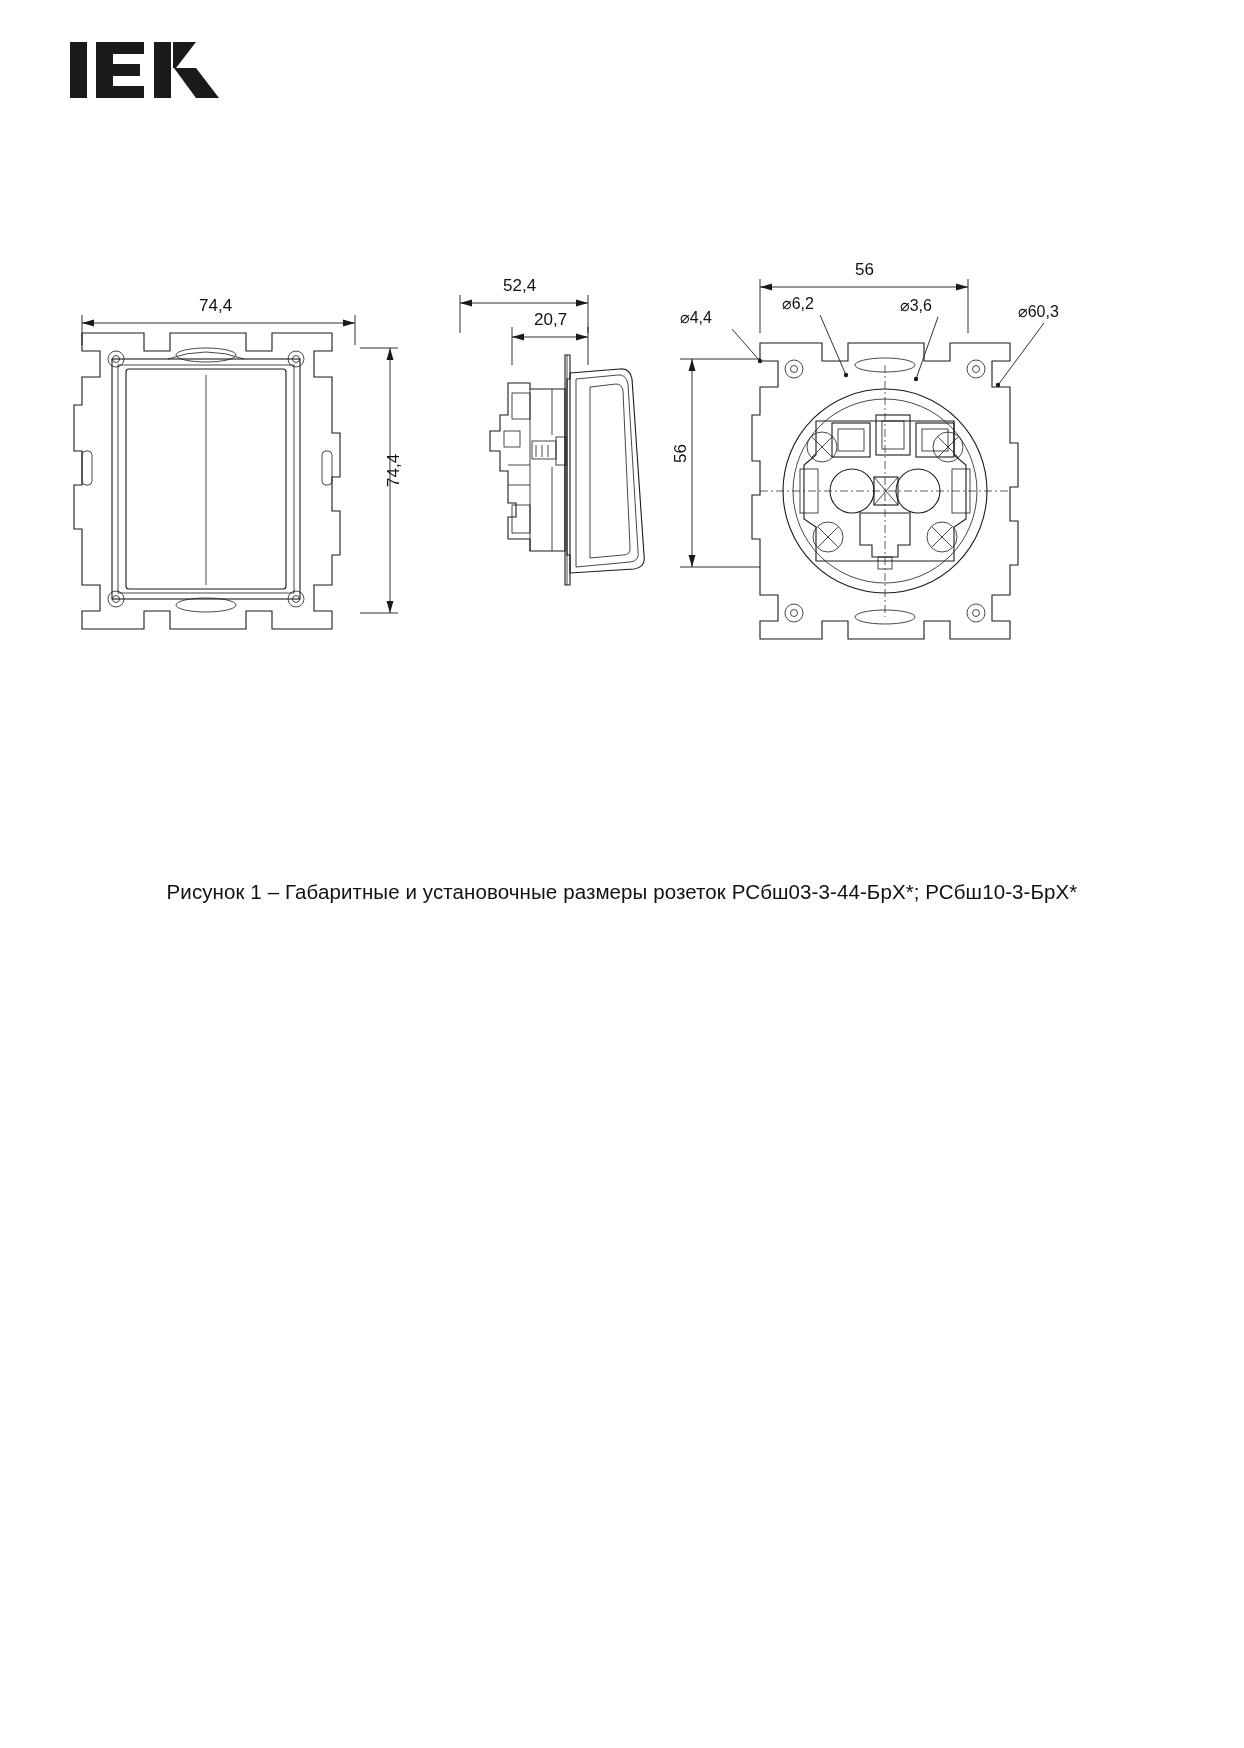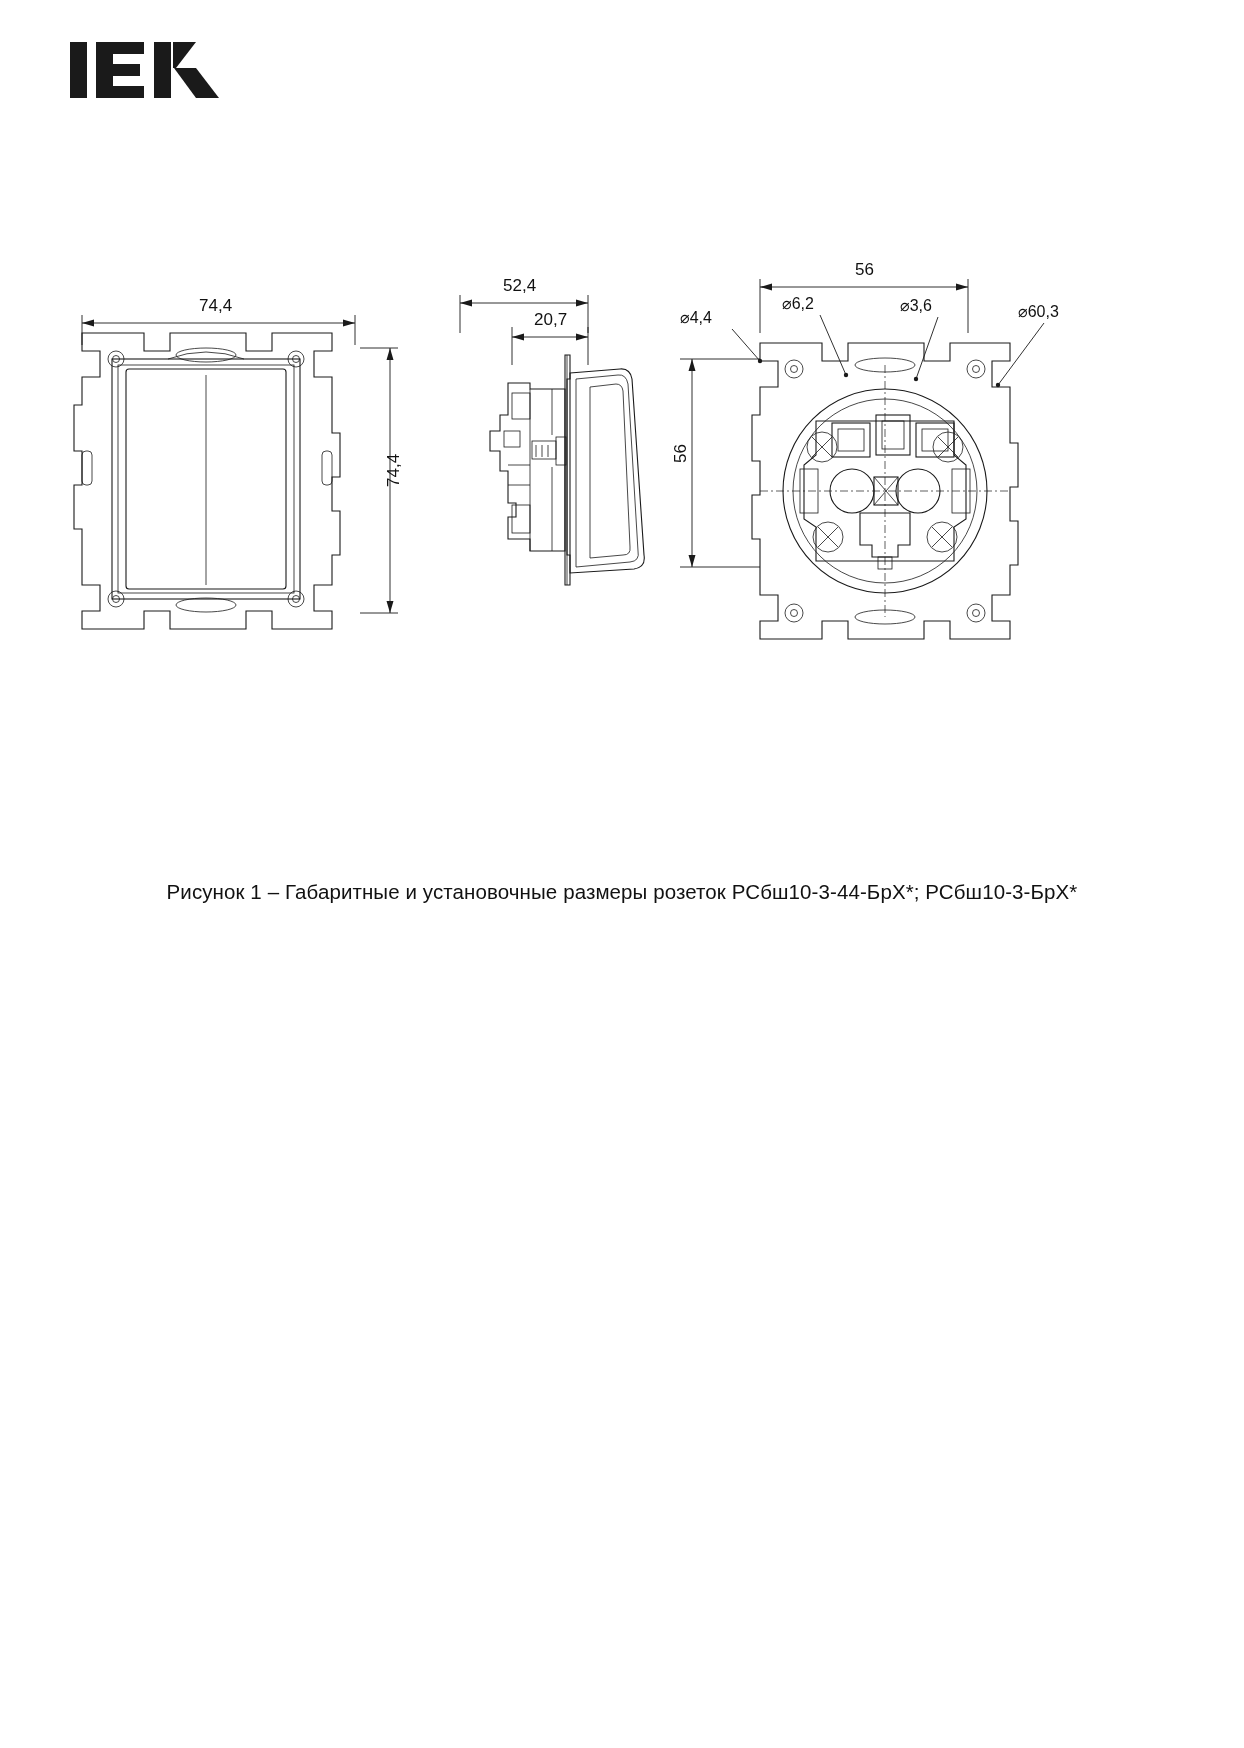--- a/index.html
+++ b/index.html
@@ -286,15 +286,15 @@
         <path class="ln" d="M800,258 L850,258 L850,290 L838,290 L838,302 L812,302 L812,290 L800,290 Z"></path>
         <rect class="ln-thin" x="818" y="302" width="14" height="12"></rect>
 
         <rect class="ln-thin" x="740" y="214" width="18" height="44"></rect>
         <rect class="ln-thin" x="892" y="214" width="18" height="44"></rect>
       </g>
 
     </svg>
   </div>
 
-  <div class="caption">Рисунок 1 – Габаритные и установочные размеры розеток РСбш10-3-44-БрХ*; РСбш10-3-БрХ*</div>
+  <div class="caption">Рисунок 1 – Габаритные и установочные размеры розеток РСбш03-3-44-БрХ*; РСбш10-3-БрХ*</div>
 
 </div>
 
 </body></html>

